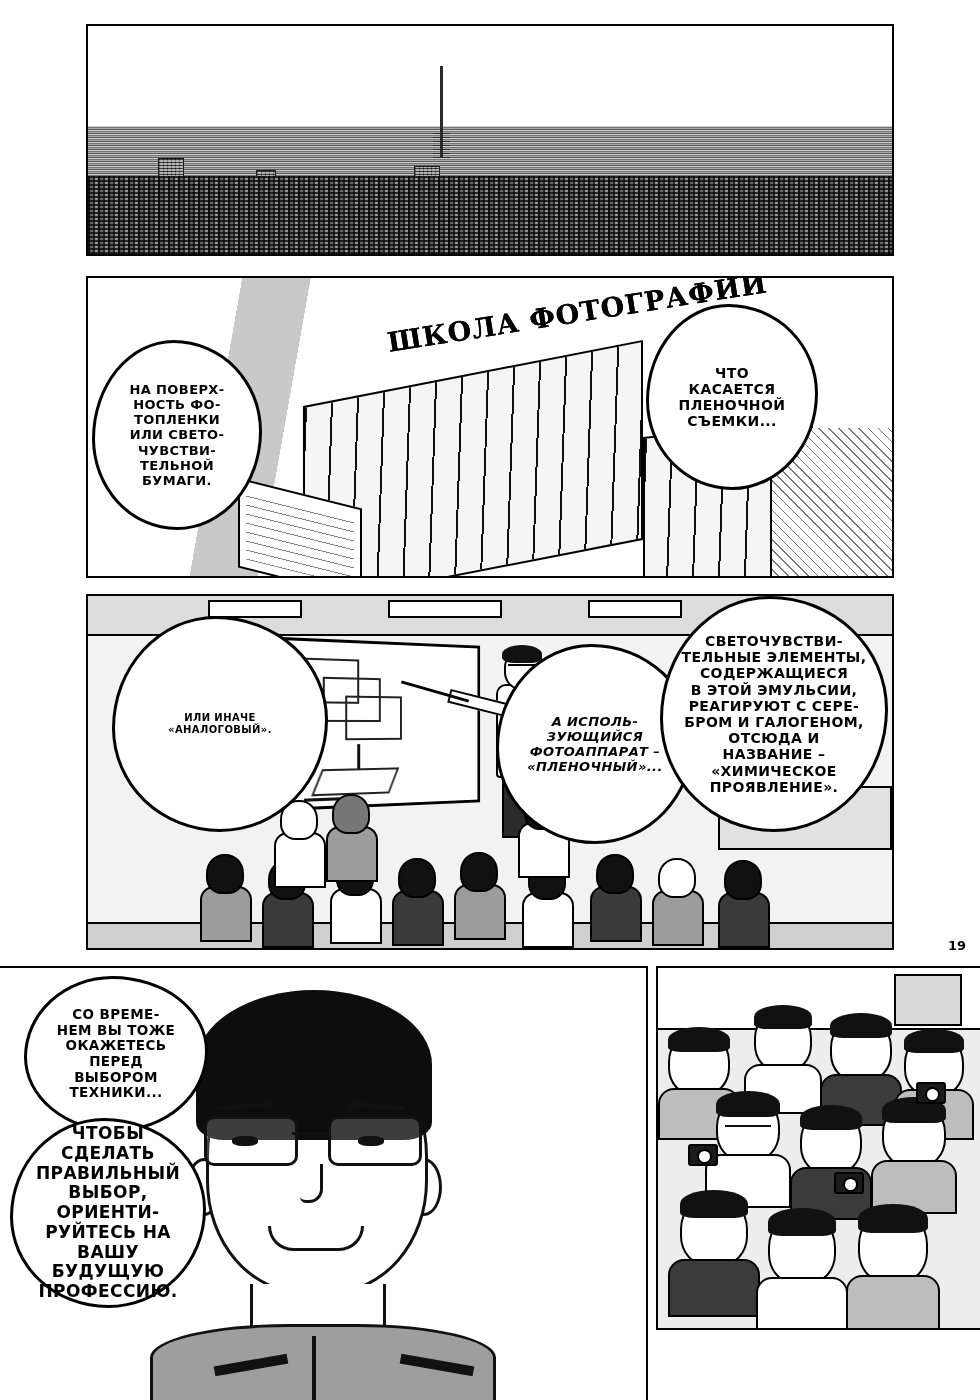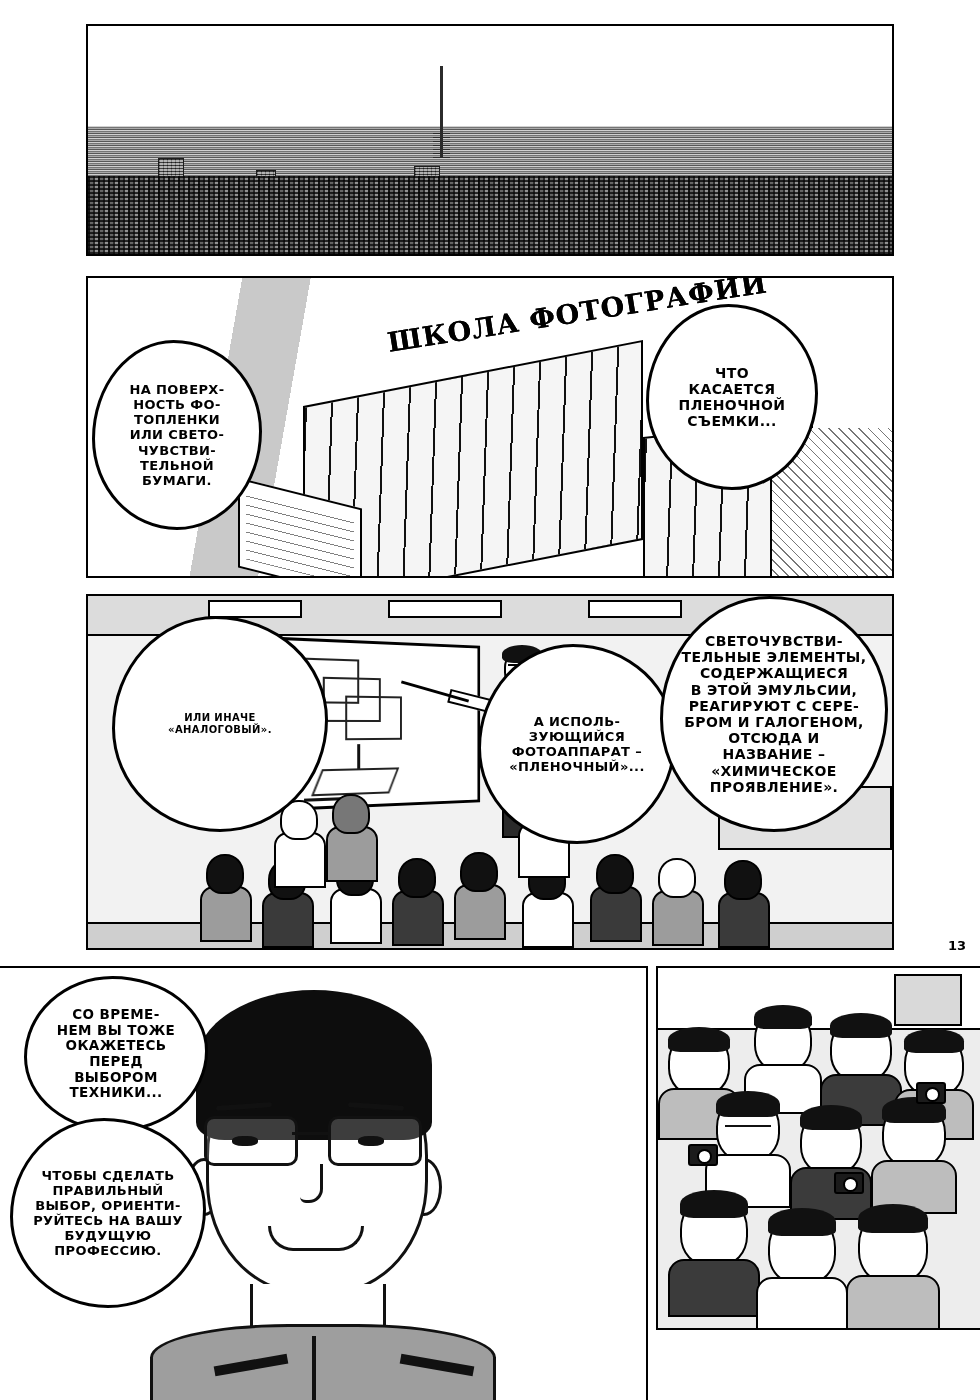--- a/index.html
+++ b/index.html
@@ -323,29 +323,29 @@
   #b1 span{ font-size: 13px; }
   #b2 { left: 168px; top: 292px; width: 208px; height: 150px; }
   #b2 span{ font-size: 13.5px; }
   #b3 { left: 646px; top: 304px; width: 172px; height: 186px; }
   #b3 span{ font-size: 14px; }
   #b4 { left: 756px; top: 292px; width: 168px; height: 176px; }
   #b4 span{ font-size: 13px; }
 
   #b5 { left: 112px; top: 616px; width: 216px; height: 216px; }
   #b5 span{ font-size: 10px; }
-  #b6 { left: 478px; top: 644px; width: 198px; height: 200px; }
+  #b6 { left: 496px; top: 644px; width: 198px; height: 200px; font-style: italic; }
   #b6 span{ font-size: 13px; }
   #b7 { left: 660px; top: 596px; width: 228px; height: 236px; }
   #b7 span{ font-size: 14px; }
 
   #b8 { left: 24px;  top: 976px; width: 184px; height: 156px; }
   #b8 span{ font-size: 13.5px; }
   #b9 { left: 10px;  top: 1118px; width: 196px; height: 190px; }
-  #b9 span{ font-size: 13px; }
+  #b9 span{ font-size: 17px; }
   #b10{ left: 400px; top: 972px; width: 226px; height: 312px; }
   #b10 span{ font-size: 13.5px; }
 
   .pagenum{
     position:absolute; right: 14px; top: 938px;
     font-family:"DejaVu Sans", sans-serif;
     font-size:13px; color:#000; font-weight:700;
   }
 </style>
 </head>
@@ -480,21 +480,21 @@
     <div class="student" style="left:570px; bottom:2px; width:54px; height:108px;">
       <div class="s-body gray"></div>
       <div class="s-head light"></div>
     </div>
     <div class="student" style="left:636px; bottom:0; width:56px; height:114px;">
       <div class="s-body dark"></div>
       <div class="s-head"></div>
     </div>
   </div>
 
-  <div class="pagenum">13</div>
+  <div class="pagenum">19</div>
 
   <div class="panel" id="panel-face">
     <div class="face-wrap">
       <div class="f-ear l"></div>
       <div class="f-ear r"></div>
       <div class="f-face"></div>
       <div class="f-hair"></div>
       <div class="f-brow l"></div>
       <div class="f-brow r"></div>
       <div class="f-glasses">

